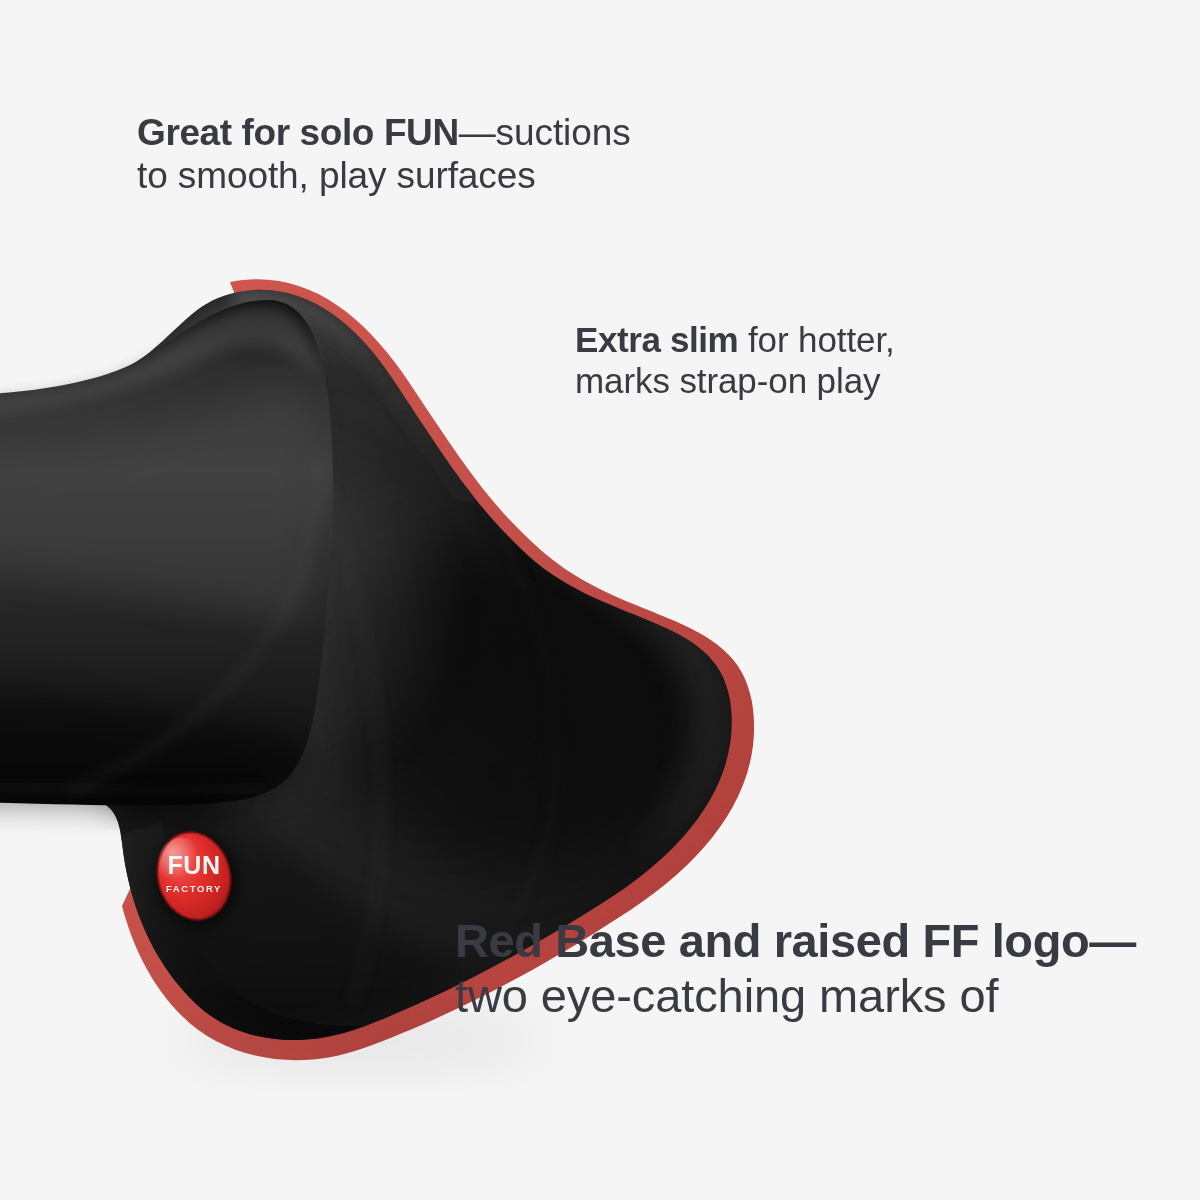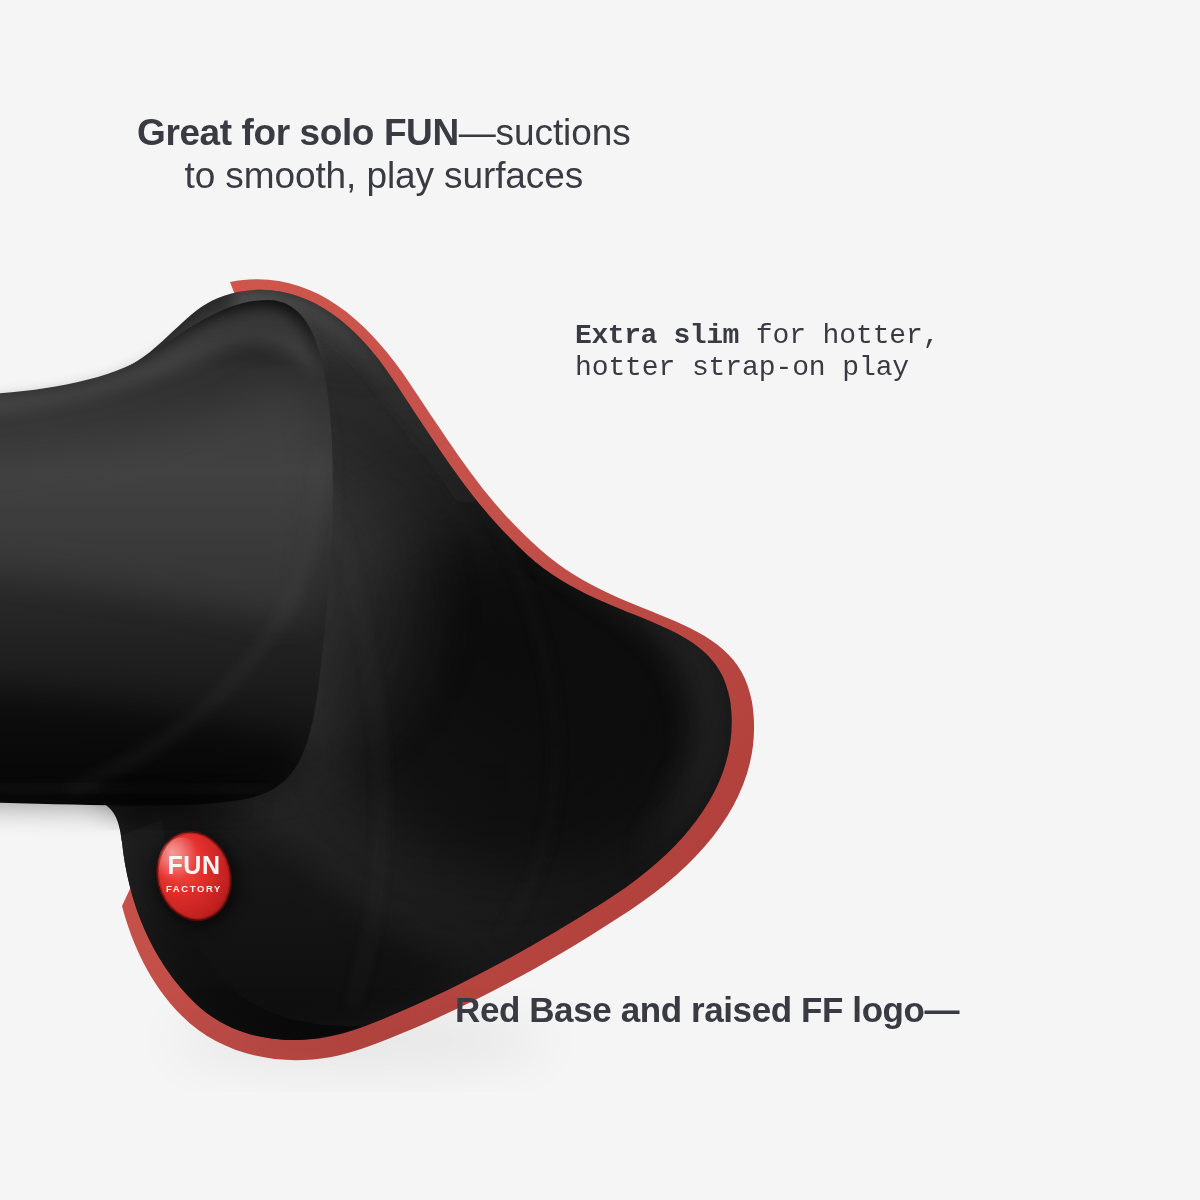--- a/index.html
+++ b/index.html
@@ -48,32 +48,30 @@
     letter-spacing: -0.4px;
   }
   .caption .rest {
     font-weight: 400;
   }
 
   #caption-solo {
     left: 137px;
     top: 112px;
     font-size: 37px;
-    text-align: center;
   }
   #caption-slim {
     left: 575px;
     top: 320px;
-    font-size: 28px;
-    font-family: Liberation Mono, monospace;
+    font-size: 35px;
   }
   #caption-logo {
     left: 455px;
-    top: 990px;
-    font-size: 35px;
+    top: 914px;
+    font-size: 47px;
   }
 
   
 </style>
 </head>
 <body>
 
 <div id="stage">
 
   <svg id="product-art" viewBox="0 0 1200 1200" width="1200" height="1200" xmlns="http://www.w3.org/2000/svg">
@@ -295,23 +293,26 @@
     <span class="line">
       <span class="rest">to smooth, play surfaces</span>
     </span>
   </div>
 
   <div class="caption" id="caption-slim">
     <span class="line">
       <span class="lead">Extra slim</span><span class="rest"> for hotter,</span>
     </span>
     <span class="line">
-      <span class="rest">hotter strap-on play</span>
+      <span class="rest">marks strap-on play</span>
     </span>
   </div>
 
   <div class="caption" id="caption-logo">
     <span class="line">
       <span class="lead">Red Base and raised FF logo</span><span class="lead">—</span>
     </span>
+    <span class="line">
+      <span class="rest">two eye-catching marks of</span>
+    </span>
   </div>
 
 </div>
 
 </body></html>

